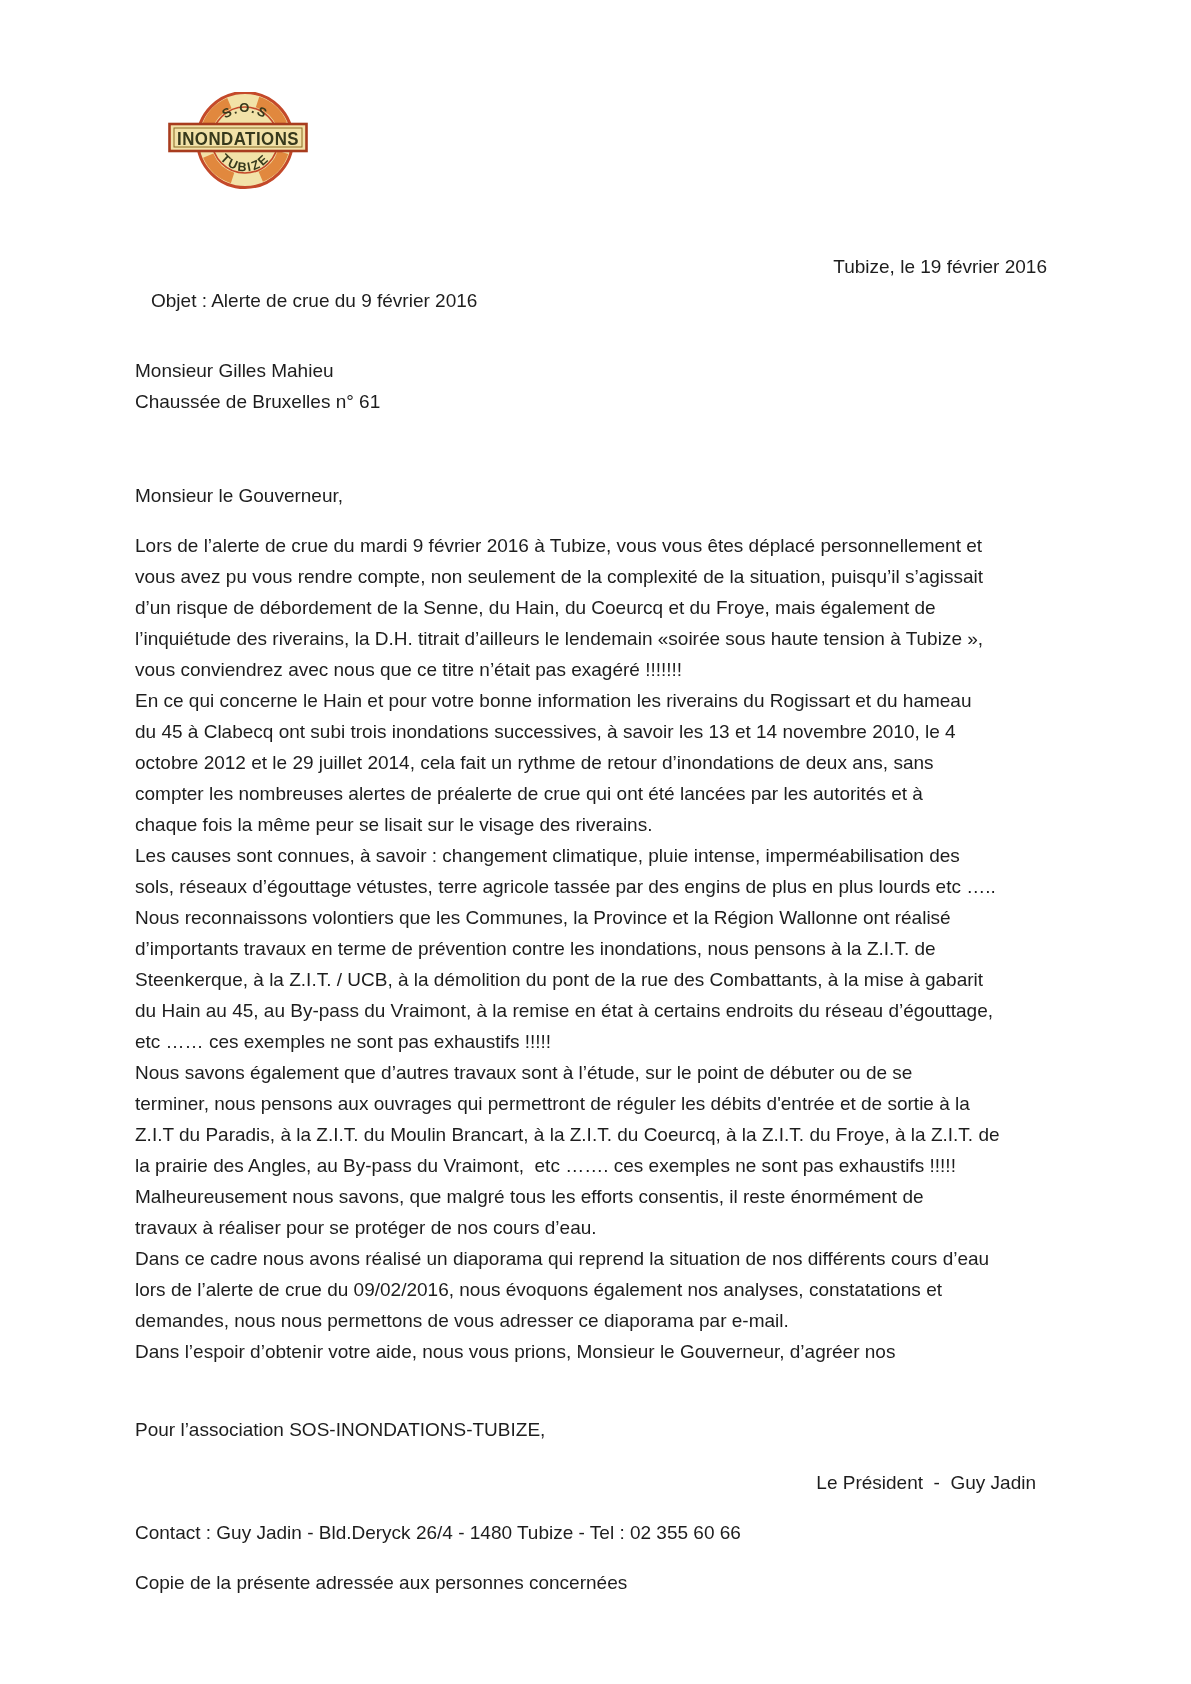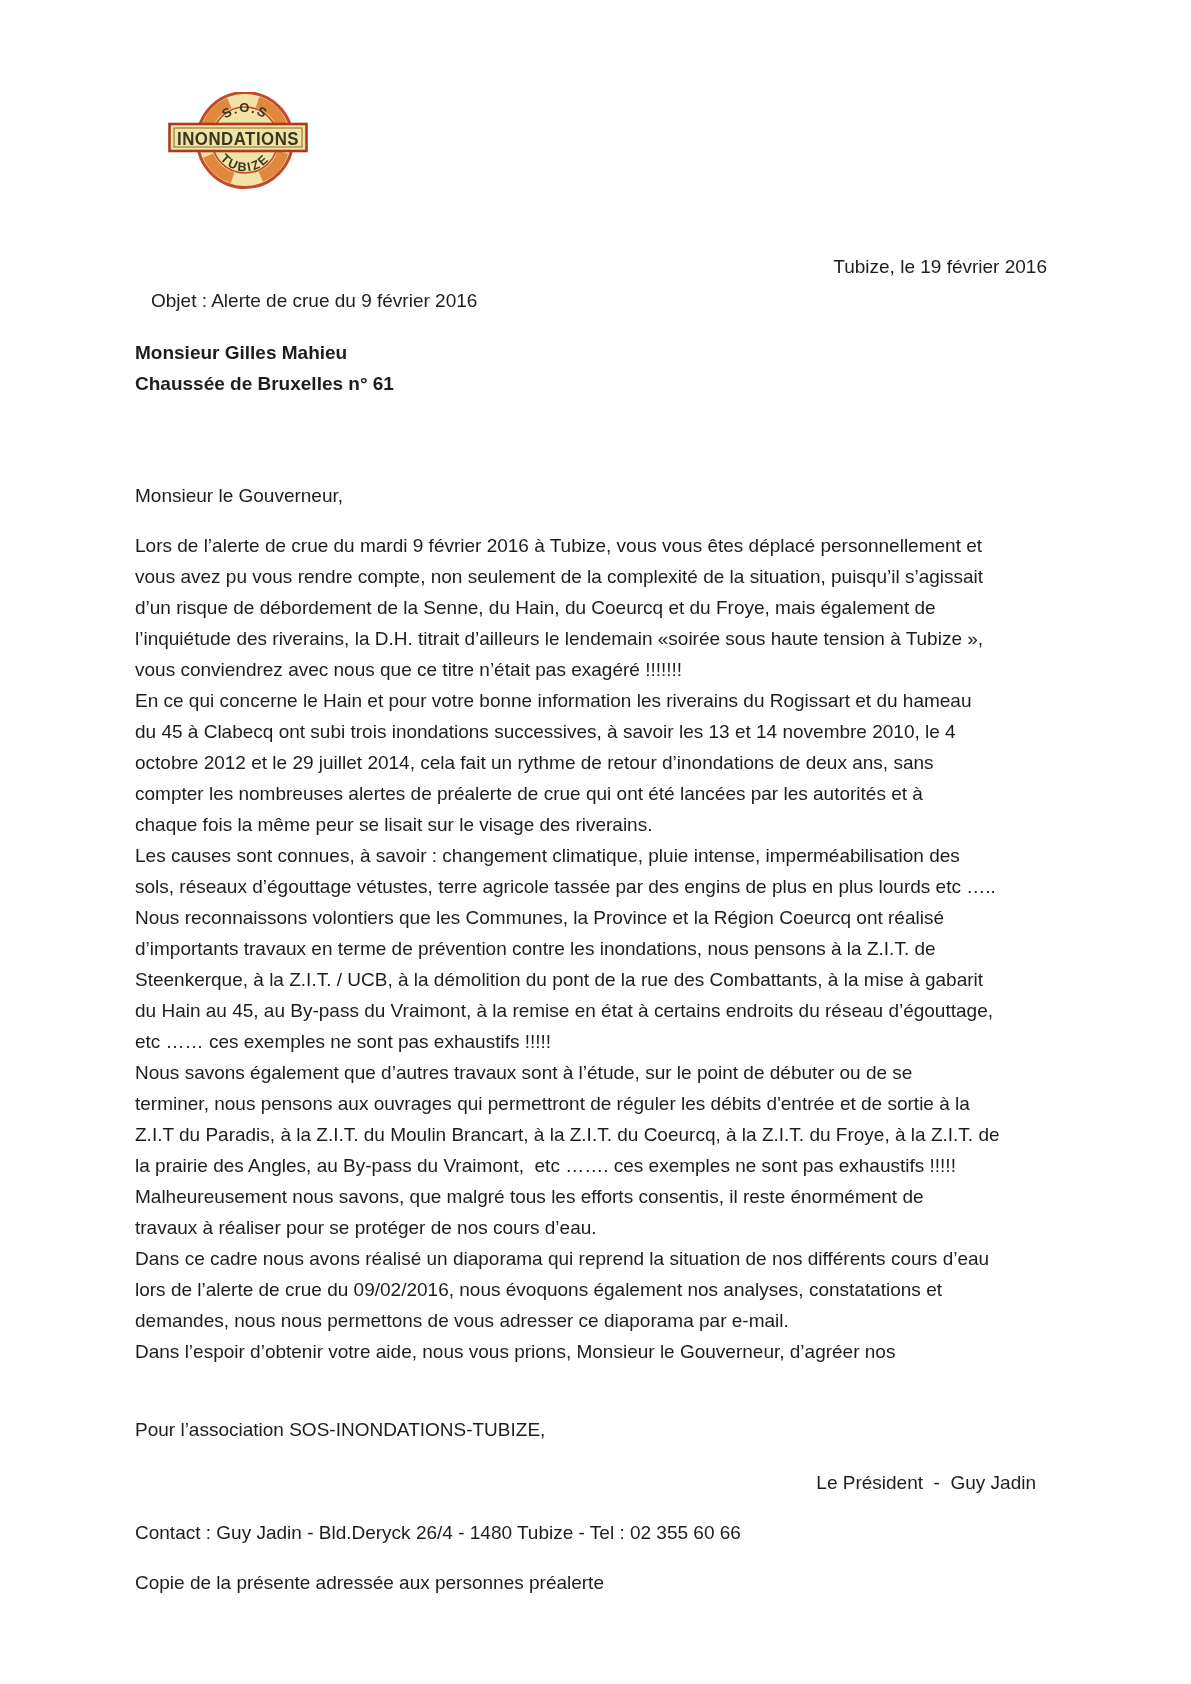--- a/index.html
+++ b/index.html
@@ -12,21 +12,21 @@
     font-family: "Liberation Sans", "DejaVu Sans", sans-serif;
     color: #1d1d1d;
     font-size: 19px;
     line-height: 31px;
     overflow: hidden;
   }
   .abs { position: absolute; }
   .logo { left: 168px; top: 92px; width: 140px; height: 100px; }
   .date-line { top: 234px; right: 144px; text-align: center; white-space: pre; margin-top: 17px; }
   .subject { top: 285px; left: 135px; white-space: pre; margin-left: 16px; }
-  .recipient { top: 337px; left: 135px; font-weight: bold; }
+  .recipient { top: 355px; left: 135px; font-weight: normal; }
   .salutation { top: 480px; left: 135px; white-space: pre; }
   .body-block { top: 530px; left: 135px; right: 120px; }
   .line { white-space: pre; }
   .association { top: 1414px; left: 135px; white-space: pre; }
   .signature { top: 1467px; right: 155px; text-align: right; white-space: pre; }
   .contact { top: 1517px; left: 135px; white-space: pre; }
   .copy-note { top: 1567px; left: 135px; white-space: pre; }
 </style>
 </head>
 <body>
@@ -73,21 +73,21 @@
       <div class="line">d’un risque de débordement de la Senne, du Hain, du Coeurcq et du Froye, mais également de</div>
       <div class="line">l’inquiétude des riverains, la D.H. titrait d’ailleurs le lendemain «soirée sous haute tension à Tubize »,</div>
       <div class="line">vous conviendrez avec nous que ce titre n’était pas exagéré !!!!!!!</div>
       <div class="line">En ce qui concerne le Hain et pour votre bonne information les riverains du Rogissart et du hameau</div>
       <div class="line">du 45 à Clabecq ont subi trois inondations successives, à savoir les 13 et 14 novembre 2010, le 4</div>
       <div class="line">octobre 2012 et le 29 juillet 2014, cela fait un rythme de retour d’inondations de deux ans, sans</div>
       <div class="line">compter les nombreuses alertes de préalerte de crue qui ont été lancées par les autorités et à</div>
       <div class="line">chaque fois la même peur se lisait sur le visage des riverains.</div>
       <div class="line">Les causes sont connues, à savoir : changement climatique, pluie intense, imperméabilisation des</div>
       <div class="line">sols, réseaux d’égouttage vétustes, terre agricole tassée par des engins de plus en plus lourds etc …..</div>
-      <div class="line">Nous reconnaissons volontiers que les Communes, la Province et la Région Coeurcq ont réalisé</div>
+      <div class="line">Nous reconnaissons volontiers que les Communes, la Province et la Région Wallonne ont réalisé</div>
       <div class="line">d’importants travaux en terme de prévention contre les inondations, nous pensons à la Z.I.T. de</div>
       <div class="line">Steenkerque, à la Z.I.T. / UCB, à la démolition du pont de la rue des Combattants, à la mise à gabarit</div>
       <div class="line">du Hain au 45, au By-pass du Vraimont, à la remise en état à certains endroits du réseau d’égouttage,</div>
       <div class="line">etc …… ces exemples ne sont pas exhaustifs !!!!!</div>
       <div class="line">Nous savons également que d’autres travaux sont à l’étude, sur le point de débuter ou de se</div>
       <div class="line">terminer, nous pensons aux ouvrages qui permettront de réguler les débits d'entrée et de sortie à la</div>
       <div class="line">Z.I.T du Paradis, à la Z.I.T. du Moulin Brancart, à la Z.I.T. du Coeurcq, à la Z.I.T. du Froye, à la Z.I.T. de</div>
       <div class="line">la prairie des Angles, au By-pass du Vraimont,  etc ……. ces exemples ne sont pas exhaustifs !!!!!</div>
       <div class="line">Malheureusement nous savons, que malgré tous les efforts consentis, il reste énormément de</div>
       <div class="line">travaux à réaliser pour se protéger de nos cours d’eau.</div>
@@ -96,15 +96,15 @@
       <div class="line">demandes, nous nous permettons de vous adresser ce diaporama par e-mail.</div>
       <div class="line">Dans l’espoir d’obtenir votre aide, nous vous prions, Monsieur le Gouverneur, d’agréer nos</div>
     </div>
 
   <div class="abs association">Pour l’association SOS-INONDATIONS-TUBIZE,</div>
 
   <div class="abs signature">Le Président  -  Guy Jadin</div>
 
   <div class="abs contact">Contact : Guy Jadin - Bld.Deryck 26/4 - 1480 Tubize - Tel : 02 355 60 66</div>
 
-  <div class="abs copy-note">Copie de la présente adressée aux personnes préalerte</div>
+  <div class="abs copy-note">Copie de la présente adressée aux personnes concernées</div>
 
 </div>
 
 </body></html>

